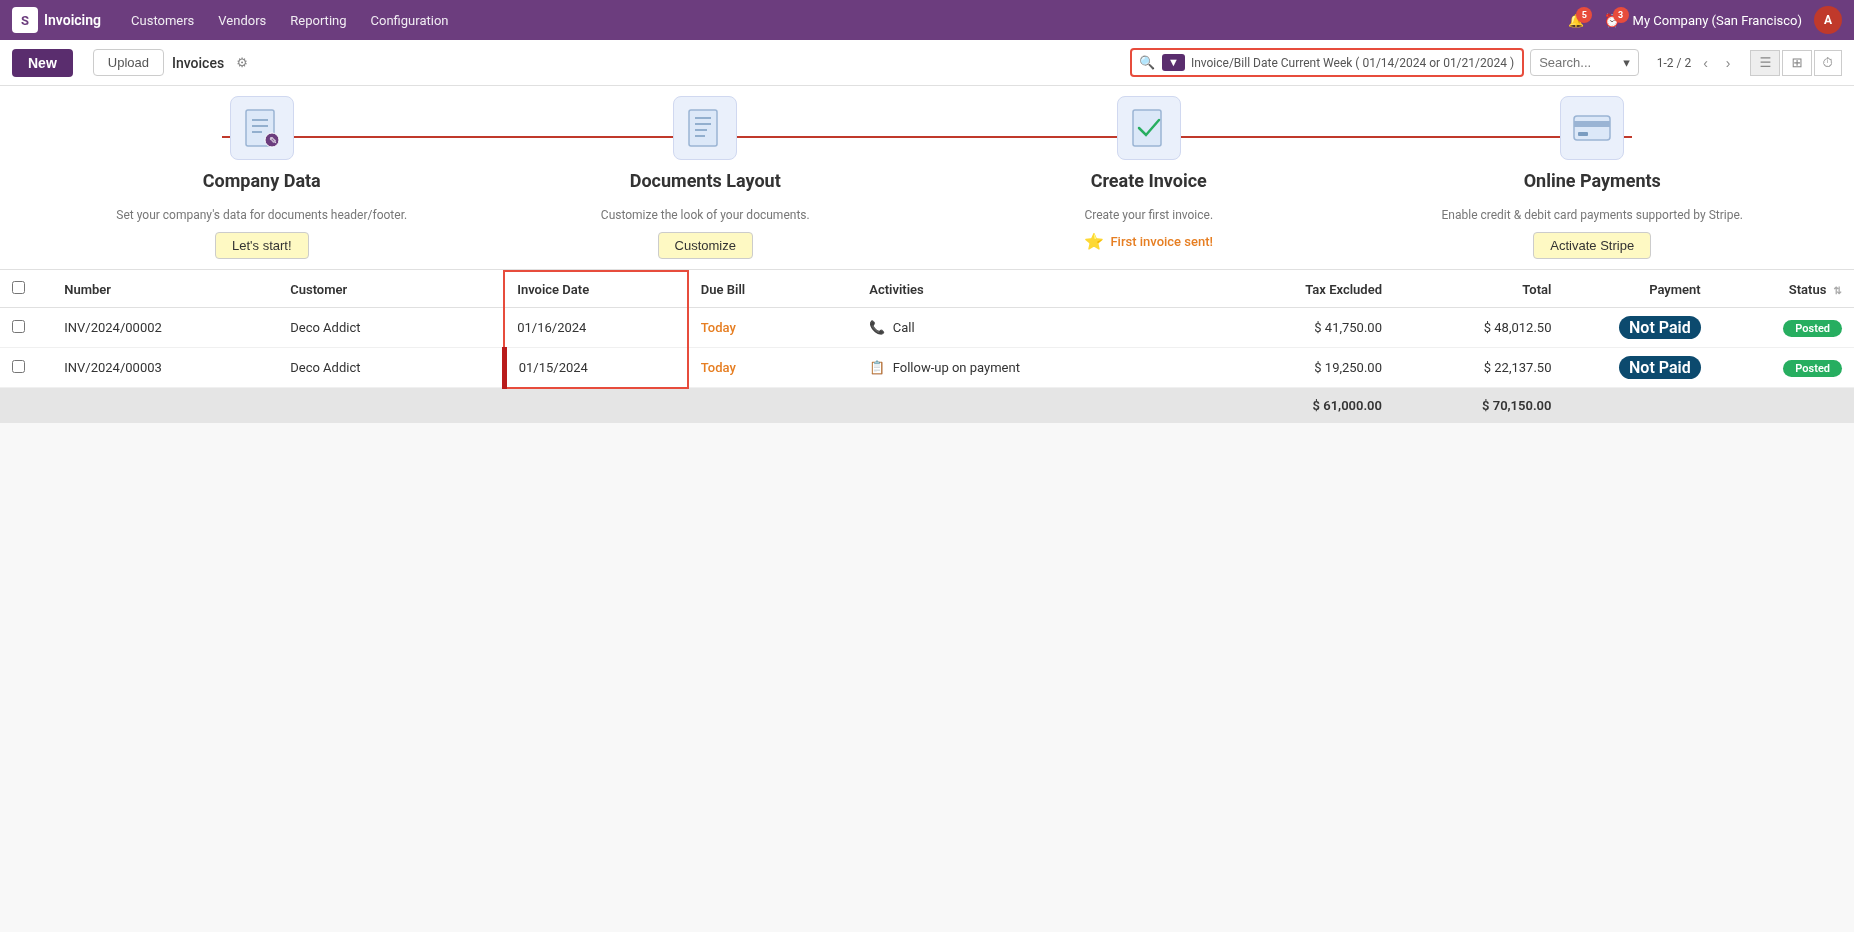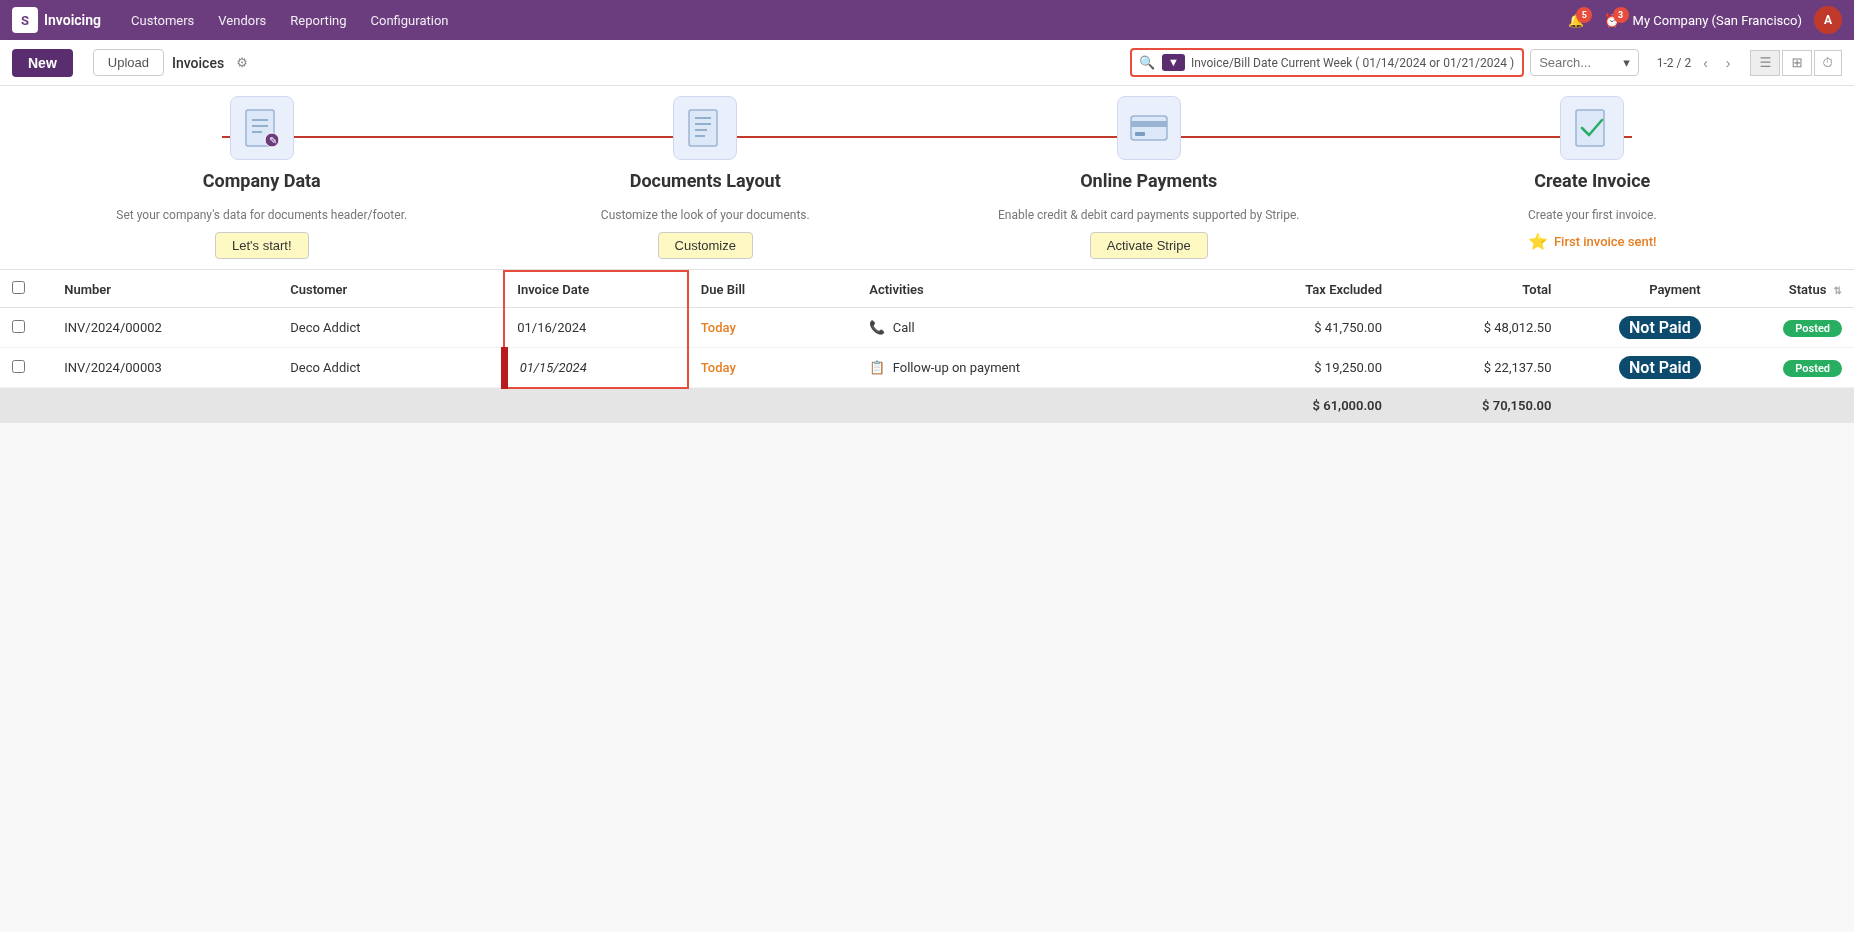--- a/index.html
+++ b/index.html
@@ -298,43 +298,43 @@
       </svg>
     </div>
     <div class="step-title">Documents Layout</div>
     <div class="step-desc">Customize the look of your documents.</div>
     <button class="step-btn">Customize</button>
   </div>
 
   <div class="step-item">
     <div class="step-icon" style="z-index:1;">
       <svg width="40" height="40" viewBox="0 0 40 40" fill="none">
-        <rect x="2" y="8" width="36" height="24" rx="3" fill="#dce8f8" stroke="#9ab4d4" stroke-width="1.5"></rect>
-        <rect x="2" y="13" width="36" height="6" fill="#9ab4d4"></rect>
-        <rect x="6" y="24" width="10" height="4" rx="1" fill="#7a9cc0"></rect>
-      </svg>
-    </div>
-    <div class="step-title">Online Payments</div>
-    <div class="step-desc">Enable credit &amp; debit card payments supported by Stripe.</div>
-    <button class="step-btn">Activate Stripe</button>
-  </div>
-
-  <div class="step-item">
-    <div class="step-icon" style="z-index:1;">
-      <svg width="40" height="40" viewBox="0 0 40 40" fill="none">
         <rect x="4" y="2" width="28" height="36" rx="2" fill="#dce8f8" stroke="#9ab4d4" stroke-width="1.5"></rect>
         <polyline points="10,20 17,27 30,12" stroke="#27ae60" stroke-width="2.5" fill="none" stroke-linecap="round"></polyline>
       </svg>
     </div>
     <div class="step-title">Create Invoice</div>
     <div class="step-desc">Create your first invoice.</div>
     <div class="step-sent">
       <span class="star-icon">⭐</span>
       <span>First invoice sent!</span>
     </div>
+  </div>
+
+  <div class="step-item">
+    <div class="step-icon" style="z-index:1;">
+      <svg width="40" height="40" viewBox="0 0 40 40" fill="none">
+        <rect x="2" y="8" width="36" height="24" rx="3" fill="#dce8f8" stroke="#9ab4d4" stroke-width="1.5"></rect>
+        <rect x="2" y="13" width="36" height="6" fill="#9ab4d4"></rect>
+        <rect x="6" y="24" width="10" height="4" rx="1" fill="#7a9cc0"></rect>
+      </svg>
+    </div>
+    <div class="step-title">Online Payments</div>
+    <div class="step-desc">Enable credit &amp; debit card payments supported by Stripe.</div>
+    <button class="step-btn">Activate Stripe</button>
   </div>
 </div>
 
 <div class="table-section">
   <table>
     <thead>
       <tr>
         <th class="col-check">
           <input type="checkbox" style="">
         </th>
@@ -393,21 +393,21 @@
           <span class="badge-posted">Posted</span>
         </td>
       </tr>
 
       <tr>
         <td class="col-check">
           <input type="checkbox" style="">
         </td>
         <td class="col-number">INV/2024/00003</td>
         <td class="col-customer">Deco Addict</td>
-        <td class="col-invdate invdate-cell-last" style="border-left:7px solid #b91c1c;border-right:2px solid #e74c3c;border-bottom:2px solid #e74c3c;font-style:italic;">01/15/2024</td>
+        <td class="col-invdate invdate-cell-last" style="border-left:5px solid #b91c1c;border-right:2px solid #e74c3c;border-bottom:2px solid #e74c3c;">01/15/2024</td>
         <td class="col-duedate">
           <span class="due-today">Today</span>
         </td>
         <td class="col-activities">
           <span class="activity-icon">📋</span>
           <span>Follow-up on payment</span>
         </td>
         <td class="col-tax text-right">$ 19,250.00</td>
         <td class="col-total text-right">$ 22,137.50</td>
         <td class="col-payment text-right">

